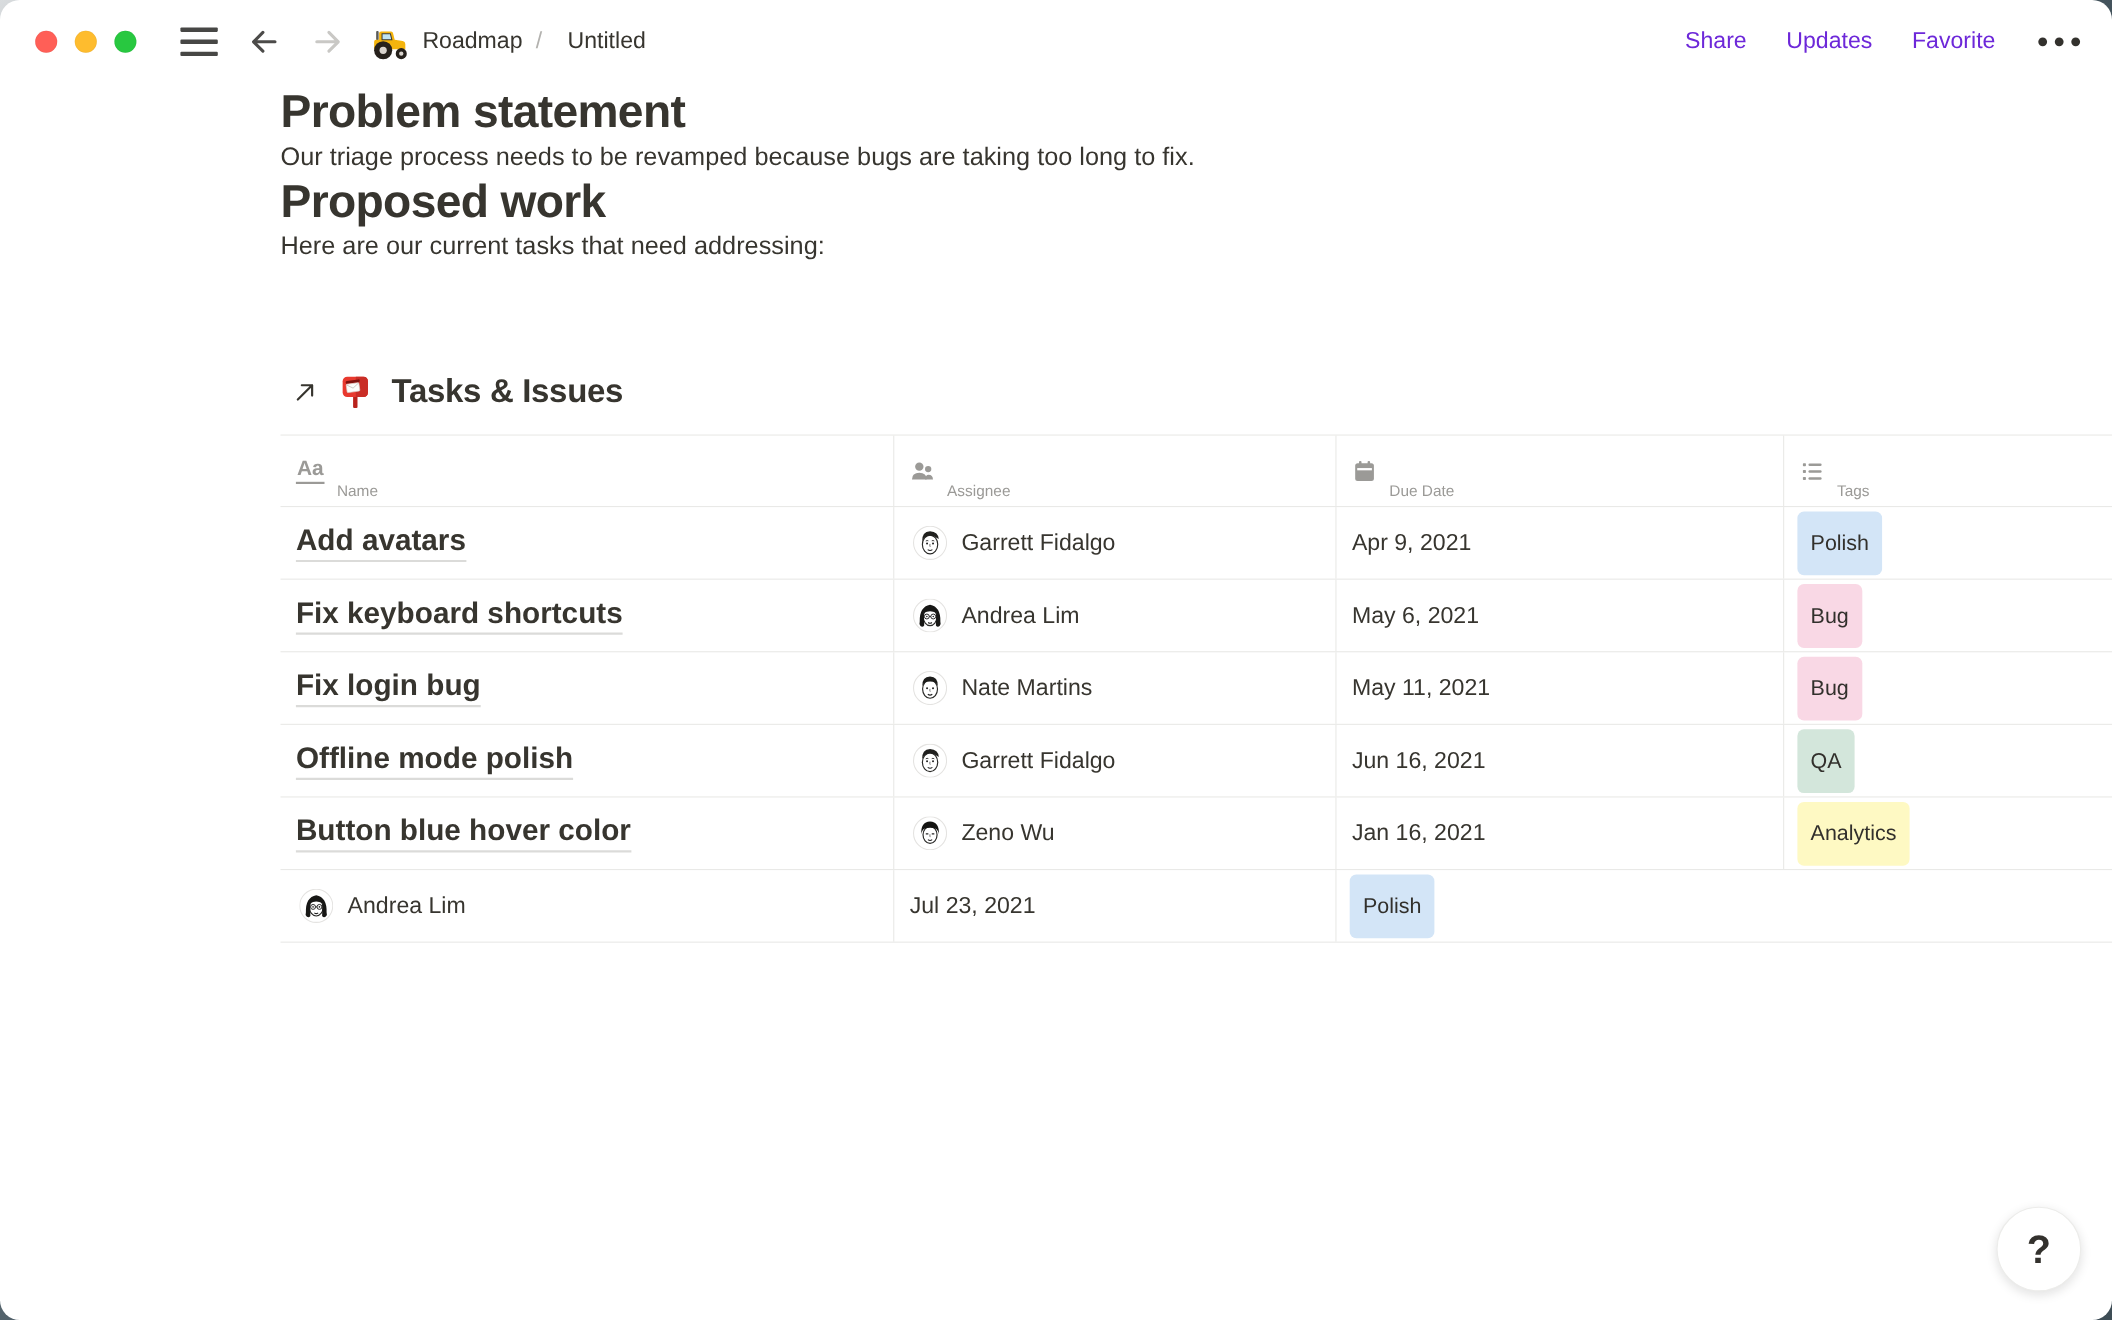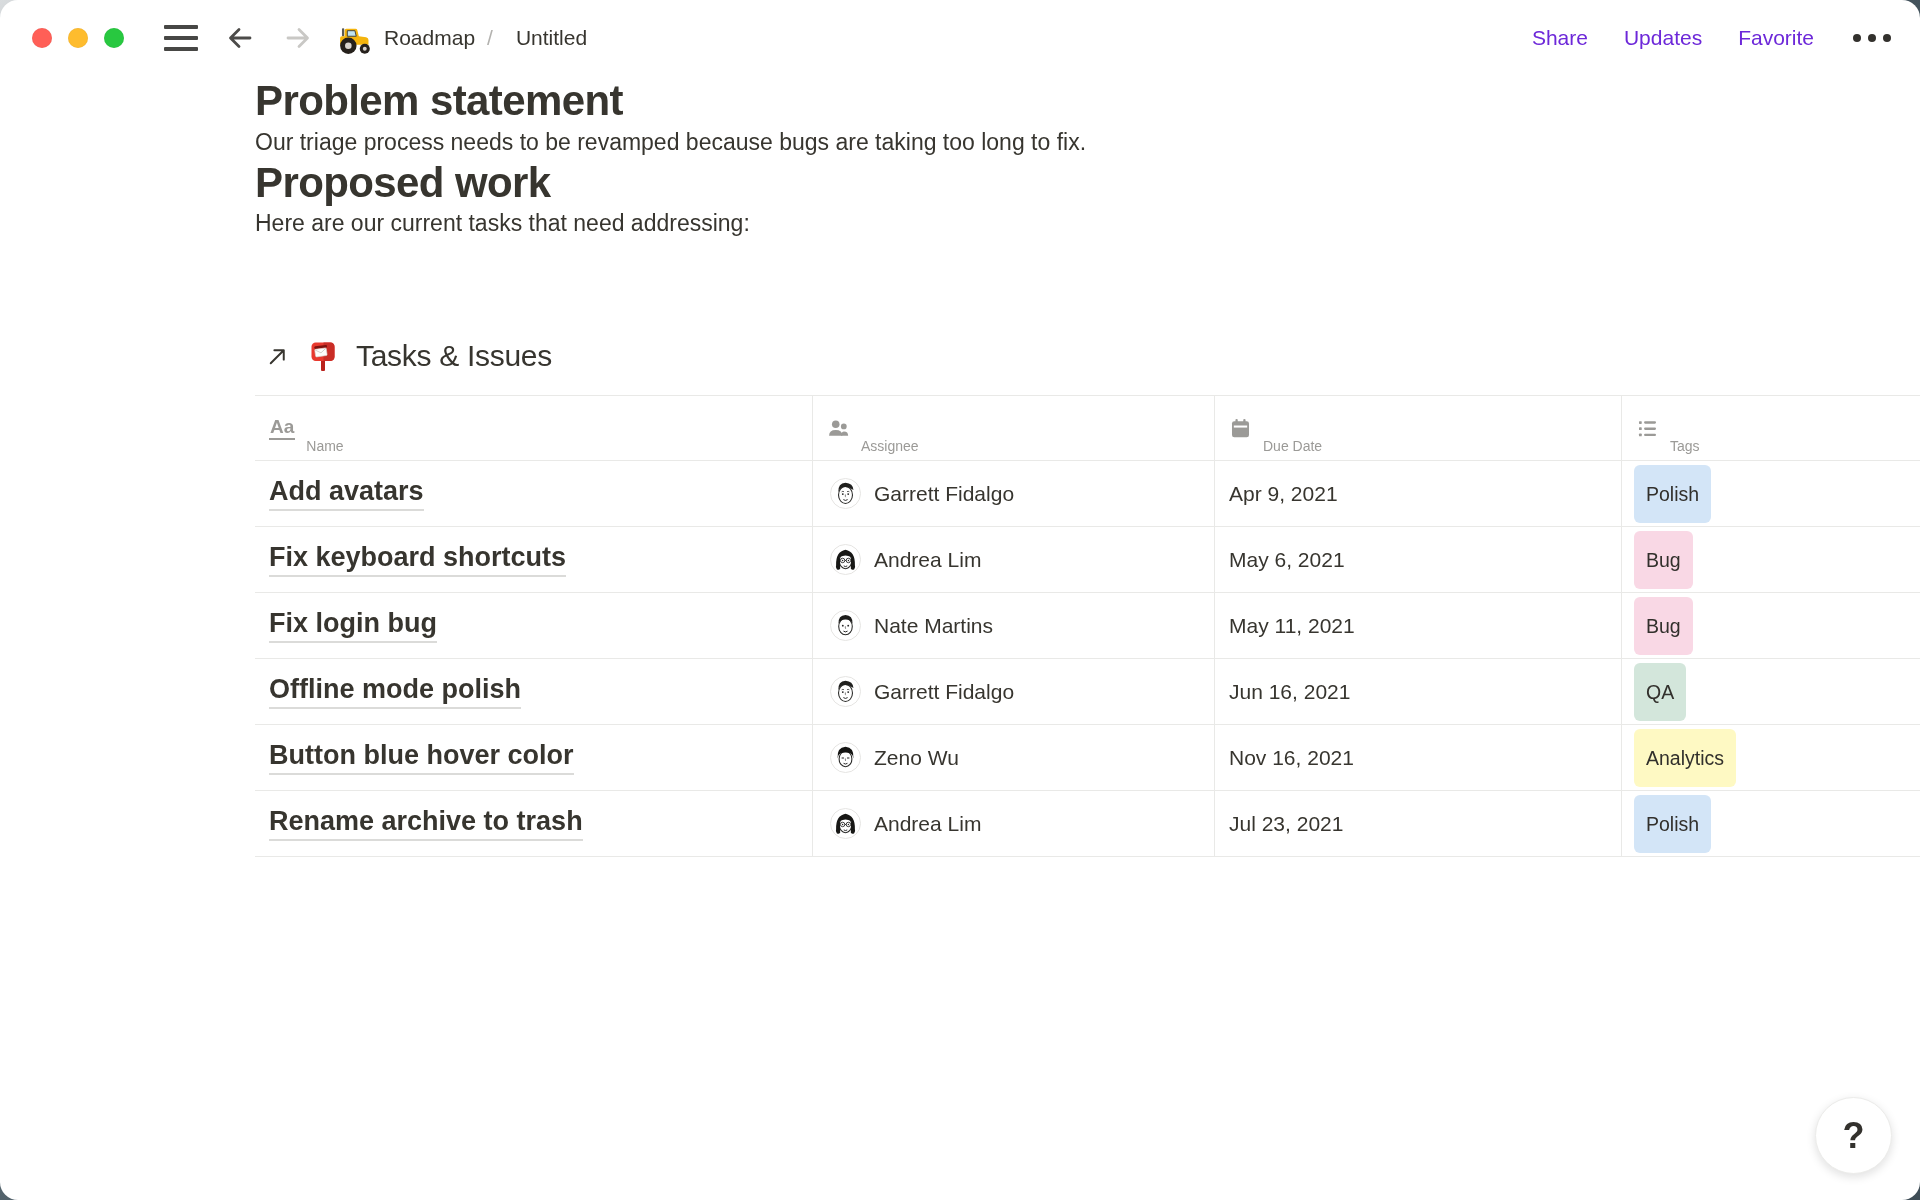--- a/index.html
+++ b/index.html
@@ -30,21 +30,21 @@
   h2.sec{font-size:42px;font-weight:700;letter-spacing:-.6px;margin:0;line-height:1.18;color:#37352f;}
   .sec-1{margin-top:62px;}
   .sec-2{margin-top:74px;}
   p.body-text{font-size:23px;line-height:32px;margin:0;color:#37352f;}
   .p-1{margin-top:31px;}
   .p-2{margin-top:29px;}
   
   .coll-head{margin-top:99px;display:flex;align-items:center;gap:15px;padding-left:10px;}
   .coll-link-arrow{width:25px;height:25px;flex:0 0 auto;}
   .coll-emoji{width:36px;height:36px;flex:0 0 auto;}
-  .coll-title{font-size:30px;font-weight:400;letter-spacing:-.3px;color:#37352f;}
+  .coll-title{font-size:30px;font-weight:700;letter-spacing:-.3px;color:#37352f;}
   
   .table{margin-top:21px;}
   .t-header,.t-row{display:grid;grid-template-columns:558px 402px 407px minmax(0,1fr);box-sizing:border-box;height:66px;border-bottom:1px solid #e9e9e7;}
   .t-header{border-top:1px solid #e9e9e7;color:#9b9a97;}
   .cell{display:flex;align-items:center;padding:0 14px;min-width:0;}
   .t-header .cell,.t-row .cell{border-right:1px solid #e9e9e7;}
   .t-header .cell:last-child,.t-row .cell:last-child{border-right:none;}
   .h-label{font-size:14px;margin-left:11px;white-space:nowrap;margin-top:36px;}
   .aa{font-size:19px;font-weight:700;color:#9b9a97;border-bottom:2.5px solid #9b9a97;line-height:1.05;padding:0 1px 1px 1px;}
   .h-ic{width:23px;height:23px;flex:0 0 auto;}
@@ -304,31 +304,28 @@
     <div class="cell">
       <span class="task-name">Button blue hover color</span>
     </div>
     <div class="cell assignee">
       <svg class="avatar">
                 <use href="#av-zeno"></use>
               </svg>
       <span class="person-name">Zeno Wu</span>
     </div>
     <div class="cell">
-      <span class="due">Nov 16, 2021</span>
+      <span class="due">Jan 16, 2021</span>
     </div>
     <div class="cell tags">
       <span class="badge" style="background: #fef9c3;">Analytics</span>
     </div>
   </div>
 
   <div class="t-row">
-    <div class="cell">
-      <span class="task-name">Rename archive to trash</span>
-    </div>
     <div class="cell assignee">
       <svg class="avatar">
                 <use href="#av-andrea"></use>
               </svg>
       <span class="person-name">Andrea Lim</span>
     </div>
     <div class="cell">
       <span class="due">Jul 23, 2021</span>
     </div>
     <div class="cell tags">

